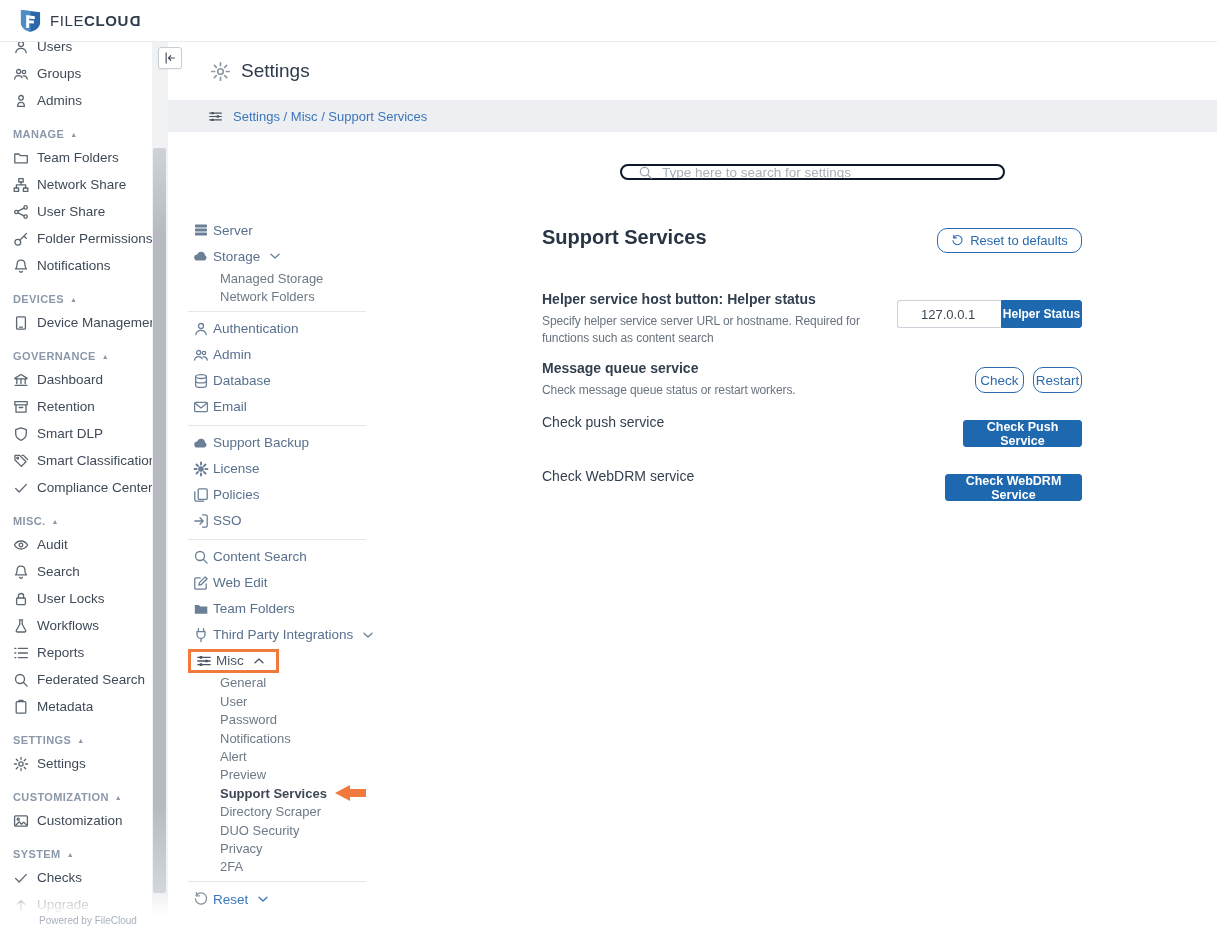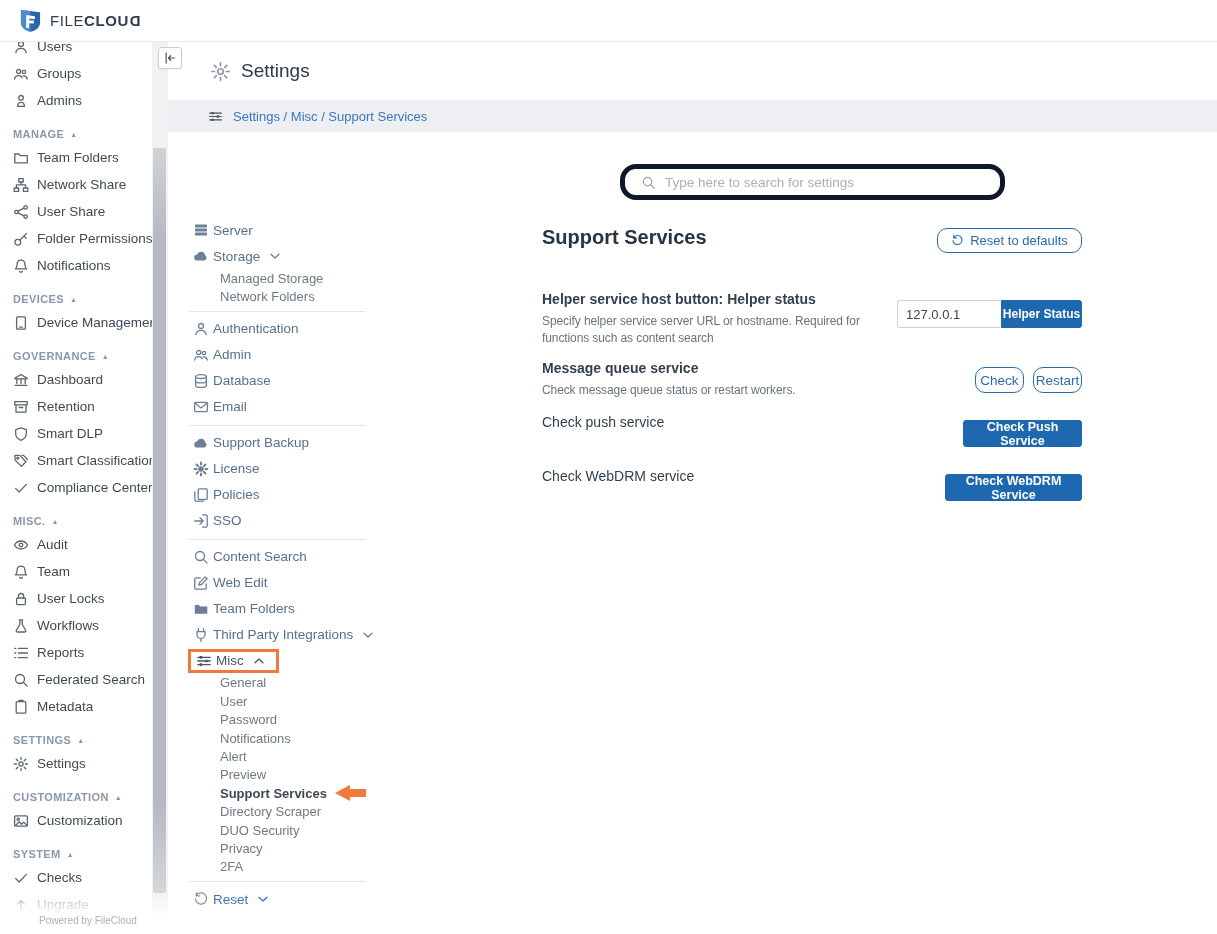--- a/index.html
+++ b/index.html
@@ -71,21 +71,21 @@
   .misc-box .nav-label { color:#4a5663; }
   .misc-box .icon { color:#4a5663; }
   .nav-item.reset-row .icon { color:#8b95a1; }
   .nav-item.reset-row .nav-label, .nav-item.reset-row .nav-chevron { color:var(--link); }
   .sel-arrow { position:relative; display:inline-block; width:50px; height:17px; margin-left:8px; }
   .sel-arrow::before { content:''; position:absolute; left:0; top:0;
     border-top:8.5px solid transparent; border-bottom:8.5px solid transparent; border-right:15px solid var(--orange); }
   .sel-arrow::after { content:''; position:absolute; left:14px; top:4.5px; right:0; height:8px; background:var(--orange); }
 
   
-  #search-pill { left:620px; top:164px; width:385px; height:36px; border:5px solid #0f172a;
+  #search-pill { left:620px; top:164px; width:385px; height:16px; border:2px solid #0f172a;
     border-radius:16px; display:flex; align-items:center; padding-left:16px; gap:9px; background:#fff; }
   #search-pill .icon { width:15px; height:15px; color:#9aa3ae; }
   #search-input { border:none; outline:none; flex:1; font-size:13.5px; color:#3c4753;
     font-family:inherit; background:transparent; height:100%; }
   #search-input::placeholder { color:#a8b0ba; }
 
   #content-title { left:542px; top:226px; font-size:20px; font-weight:700; color:#273443; }
 
   .btn-outline { background:#fff; border:1px solid #2a6bb0; color:#2a6bb0; border-radius:10px;
     font-family:inherit; display:flex; align-items:center; justify-content:center; cursor:pointer; }
@@ -95,21 +95,21 @@
 
   #reset-defaults { left:937px; top:228px; width:145px; height:25px; font-size:13px; gap:6px; }
   #reset-defaults .icon { width:13px; height:13px; color:#2a6bb0; }
 
   .row-label { left:542px; font-size:14px; color:#323f4e; }
   .row-label.bold { font-weight:700; }
   .row-desc { left:542px; width:352px; font-size:12px; line-height:17px; color:#68737f; letter-spacing:-.1px; }
 
   #helper-group { left:897px; top:300px; display:flex; }
   #helper-input { width:104px; height:28px; border:1px solid #ccd3da; border-right:none;
-    border-radius:3px 0 0 3px; padding:0 8px; font-size:13px; color:#3c4753; font-family:inherit; outline:none; }
+    border-radius:3px 0 0 3px; padding:0 23px; font-size:13px; color:#3c4753; font-family:inherit; outline:none; }
   #helper-status-btn { width:81px; height:28px; border-radius:0 3px 3px 0; font-size:12px;text-align:center; }
 
   #check-btn   { left:975px; top:367px; width:49px; height:26px; font-size:13.5px; }
   #restart-btn { left:1033px; top:367px; width:49px; height:26px; font-size:13.5px; }
   #push-btn    { left:963px; top:420px; width:119px; height:27px; font-size:12.5px; }
   #webdrm-btn  { left:945px; top:474px; width:137px; height:27px; font-size:12.5px; }
 </style>
 </head>
 <body>
 
@@ -292,21 +292,21 @@
           </span>
           <span class="sb-label">Audit</span>
         </div>
         <div class="sb-item">
           <span class="icon sb-icon">
             <svg viewBox="0 0 16 16" fill="none" stroke="currentColor" stroke-width="1.3" stroke-linecap="round" stroke-linejoin="round">
               <path d="M8 2.1c-2.5 0-3.9 1.8-3.9 4.1 0 2.8-.8 3.8-1.6 4.7h11c-.8-.9-1.6-1.9-1.6-4.7 0-2.3-1.4-4.1-3.9-4.1z"></path>
               <path d="M6.6 13.3a1.5 1.5 0 0 0 2.8 0"></path>
             </svg>
           </span>
-          <span class="sb-label">Team</span>
+          <span class="sb-label">Search</span>
         </div>
         <div class="sb-item">
           <span class="icon sb-icon">
             <svg viewBox="0 0 16 16" fill="none" stroke="currentColor" stroke-width="1.3" stroke-linecap="round" stroke-linejoin="round">
               <rect x="3.6" y="7" width="8.8" height="6.6" rx="1"></rect>
               <path d="M5.4 7V5.1a2.6 2.6 0 0 1 5.2 0V7"></path>
             </svg>
           </span>
           <span class="sb-label">User Locks</span>
         </div>

